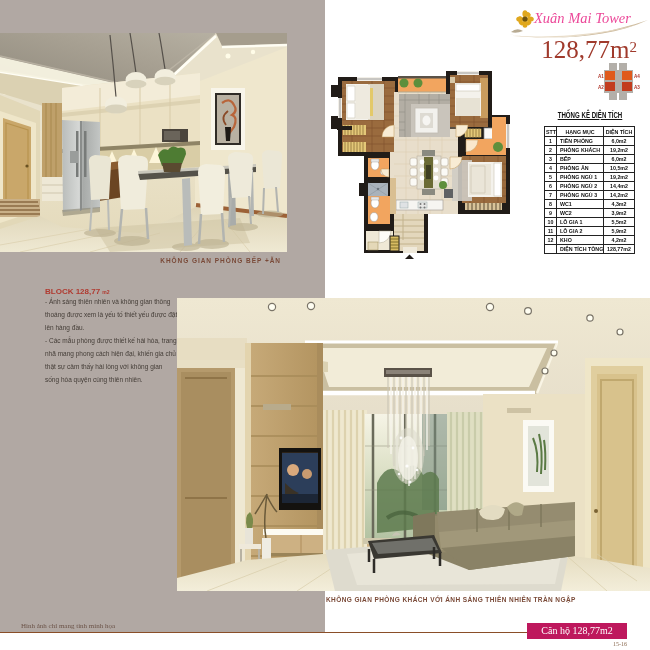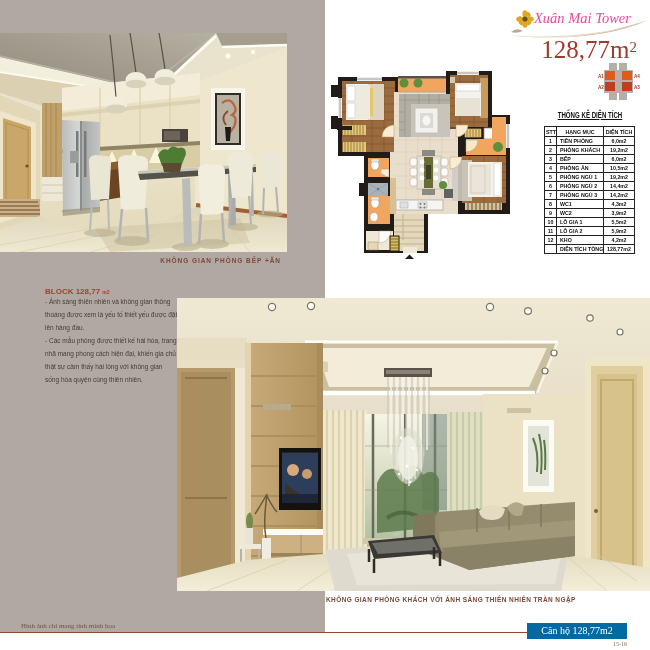--- a/index.html
+++ b/index.html
@@ -731,17 +731,17 @@
 
     <path d="M120,93 L132,93 A12,12 0 0 1 120,105 Z" fill="#f8ecd4" stroke="#c09858" stroke-width="0.5"></path>
 
     <path d="M59,105 L59,113 A8,8 0 0 1 51,105 Z" fill="#f8ecd4" stroke="#c09858" stroke-width="0.5"></path>
   </svg>
 
   <div class="abs" style="left:0;top:632px;width:527px;height:1px;background:#8a4e28;"></div>
 
   <div class="abs" style="left:5px;top:622px;font-family:'Liberation Serif',serif;font-size:7px;color:#6b5348;padding-left:16px;">Hình ảnh chỉ mang tính minh họa</div>
 
-  <div class="abs" style="left:527px;top:623px;width:100px;height:16px;background:#0369a1;color:#fff;font-family:'Liberation Serif',serif;font-size:10px;text-align:center;line-height:16px;">Căn hộ 128,77m2</div>
+  <div class="abs" style="left:527px;top:623px;width:100px;height:16px;background:#be185d;color:#fff;font-family:'Liberation Serif',serif;font-size:10px;text-align:center;line-height:16px;">Căn hộ 128,77m2</div>
 
   <div class="abs" style="left:600px;top:641px;width:27px;text-align:right;font-family:'Liberation Serif',serif;font-size:6px;color:#8a6a50;">15-16</div>
 
 </div>
 
 </body></html>

